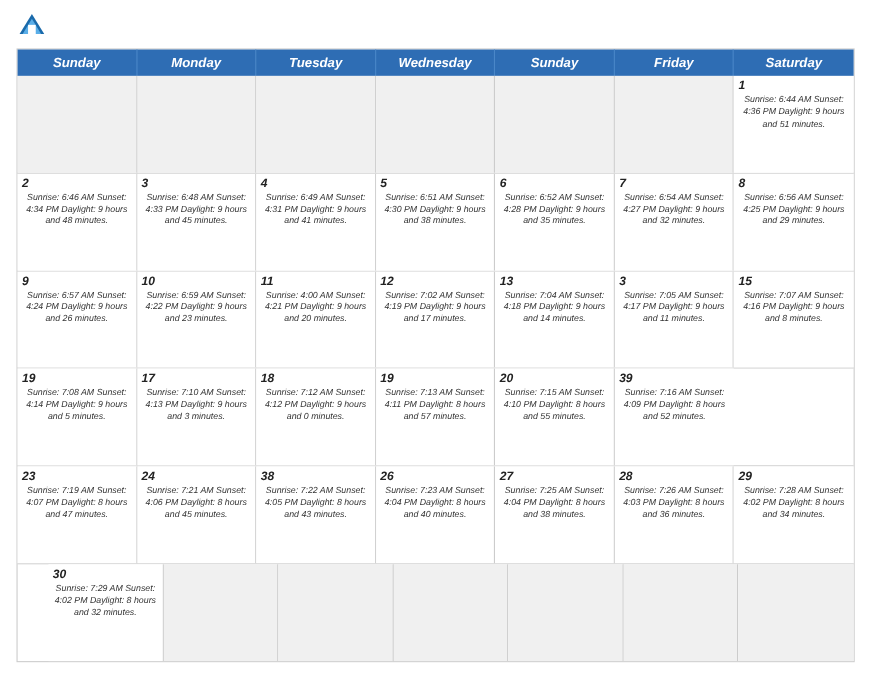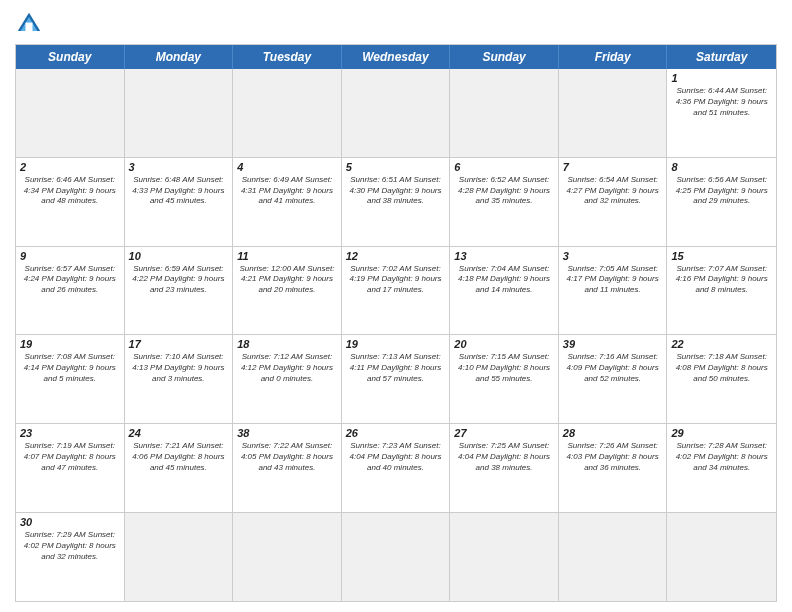--- a/index.html
+++ b/index.html
@@ -82,21 +82,21 @@
       flex: 1;
       display: flex;
       flex-direction: column;
     }
     .cal-row {
       display: grid;
       grid-template-columns: repeat(7, 1fr);
       flex: 1;
       border-bottom: 1px solid #ccc;
     }
-    .cal-row:last-child { border-bottom: none; }
+    .cal-row:last-child { border-bottom: none; margin-left: 28px; }
     .cal-cell {
       border-right: 1px solid #ccc;
       padding: 3px 4px;
       font-size: 8.5px;
       color: #333;
       background: #fff;
       vertical-align: top;
       min-height: 0;
     }
     .cal-cell:last-child { border-right: none; }
@@ -223,21 +223,21 @@
           </div>
           <div class="cal-cell">
             <span class="day-num">10</span>
             <div class="info">Sunrise: 6:59 AM
 Sunset: 4:22 PM
 Daylight: 9 hours
 and 23 minutes.</div>
           </div>
           <div class="cal-cell">
             <span class="day-num">11</span>
-            <div class="info">Sunrise: 12:00 AM
+            <div class="info">Sunrise: 4:00 AM
 Sunset: 4:21 PM
 Daylight: 9 hours
 and 20 minutes.</div>
           </div>
           <div class="cal-cell">
             <span class="day-num">12</span>
             <div class="info">Sunrise: 7:02 AM
 Sunset: 4:19 PM
 Daylight: 9 hours
 and 17 minutes.</div>
@@ -299,27 +299,20 @@
 Sunset: 4:10 PM
 Daylight: 8 hours
 and 55 minutes.</div>
           </div>
           <div class="cal-cell">
             <span class="day-num">39</span>
             <div class="info">Sunrise: 7:16 AM
 Sunset: 4:09 PM
 Daylight: 8 hours
 and 52 minutes.</div>
-          </div>
-          <div class="cal-cell">
-            <span class="day-num">22</span>
-            <div class="info">Sunrise: 7:18 AM
-Sunset: 4:08 PM
-Daylight: 8 hours
-and 50 minutes.</div>
           </div>
         </div>
         <div class="cal-row">
           <div class="cal-cell">
             <span class="day-num">23</span>
             <div class="info">Sunrise: 7:19 AM
 Sunset: 4:07 PM
 Daylight: 8 hours
 and 47 minutes.</div>
           </div>

